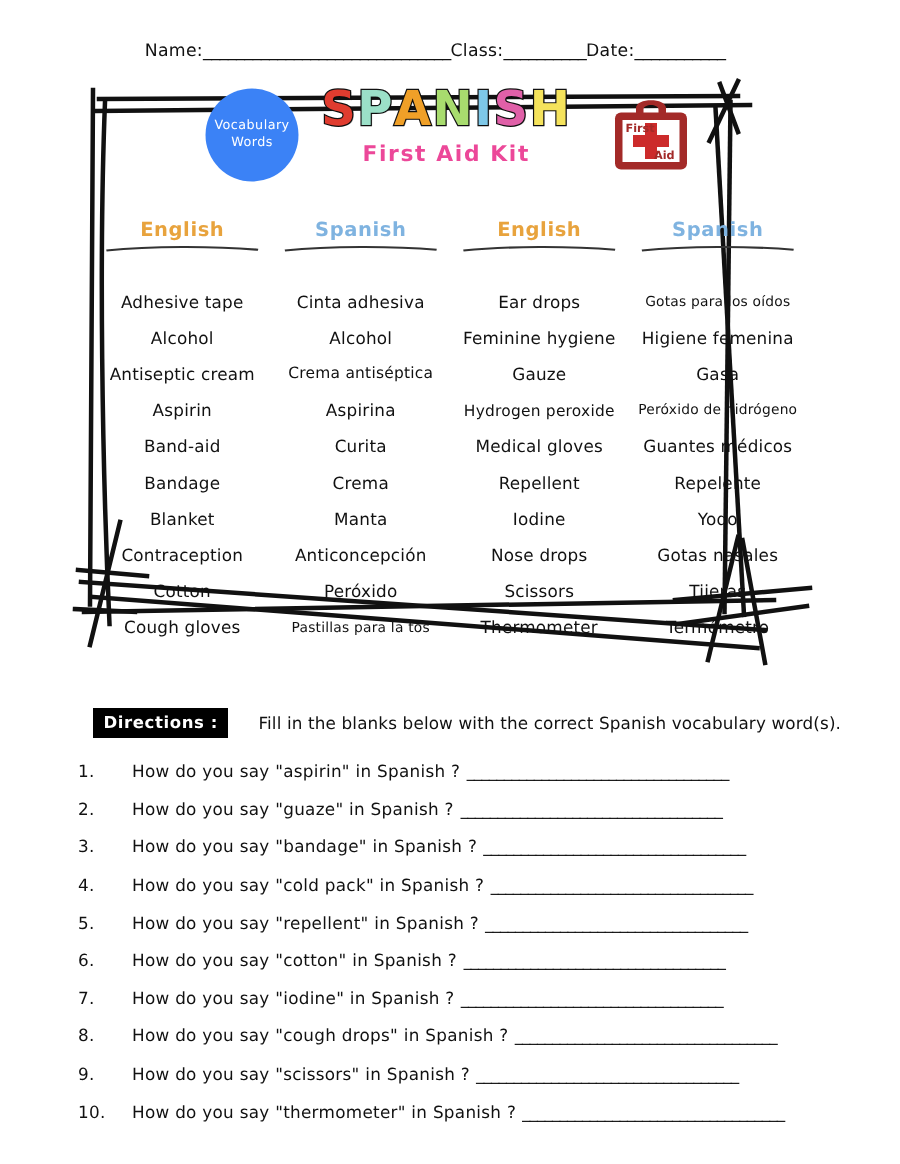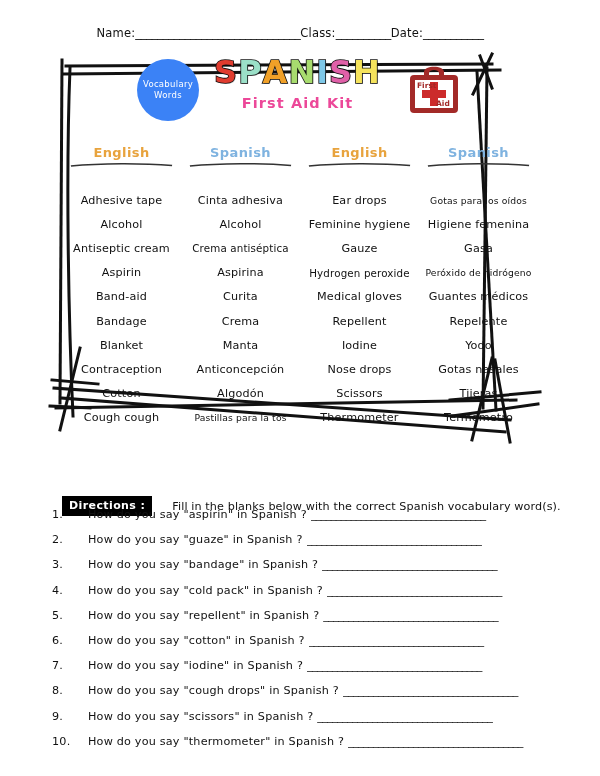--- a/index.html
+++ b/index.html
@@ -154,21 +154,21 @@
     white-space: nowrap;
     overflow: visible;
   }
   .vcell.tight { font-size: 9.2px; }
   .vcell.semi  { font-size: 10.3px; }
 
   
   .directions {
     position: absolute;
     left: 62px;
-    top: 496px;
+    top: 472px;
     width: 480px;
     display: flex;
     align-items: center;
     white-space: nowrap;
   }
   .dir-tag {
     background: #000000;
     color: #ffffff;
     font-size: 11px;
     font-weight: bold;
@@ -345,26 +345,26 @@
         <div class="vcell">Yodo</div>
       </div>
       <div class="vrow">
         <div class="vcell">Contraception</div>
         <div class="vcell">Anticoncepción</div>
         <div class="vcell">Nose drops</div>
         <div class="vcell">Gotas nasales</div>
       </div>
       <div class="vrow">
         <div class="vcell">Cotton</div>
-        <div class="vcell">Algodón</div>
+        <div class="vcell">Peróxido</div>
         <div class="vcell">Scissors</div>
         <div class="vcell">Tijeras</div>
       </div>
       <div class="vrow">
-        <div class="vcell">Cough cough</div>
+        <div class="vcell">Cough gloves</div>
         <div class="vcell tight">Pastillas para la tos</div>
         <div class="vcell">Thermometer</div>
         <div class="vcell">Termómetro</div>
       </div>
     </div>
 </div>
 
 <div class="directions">
   <span class="dir-tag">Directions :</span>
   <span class="dir-text">Fill in the blanks below with the correct Spanish vocabulary word(s).</span>

